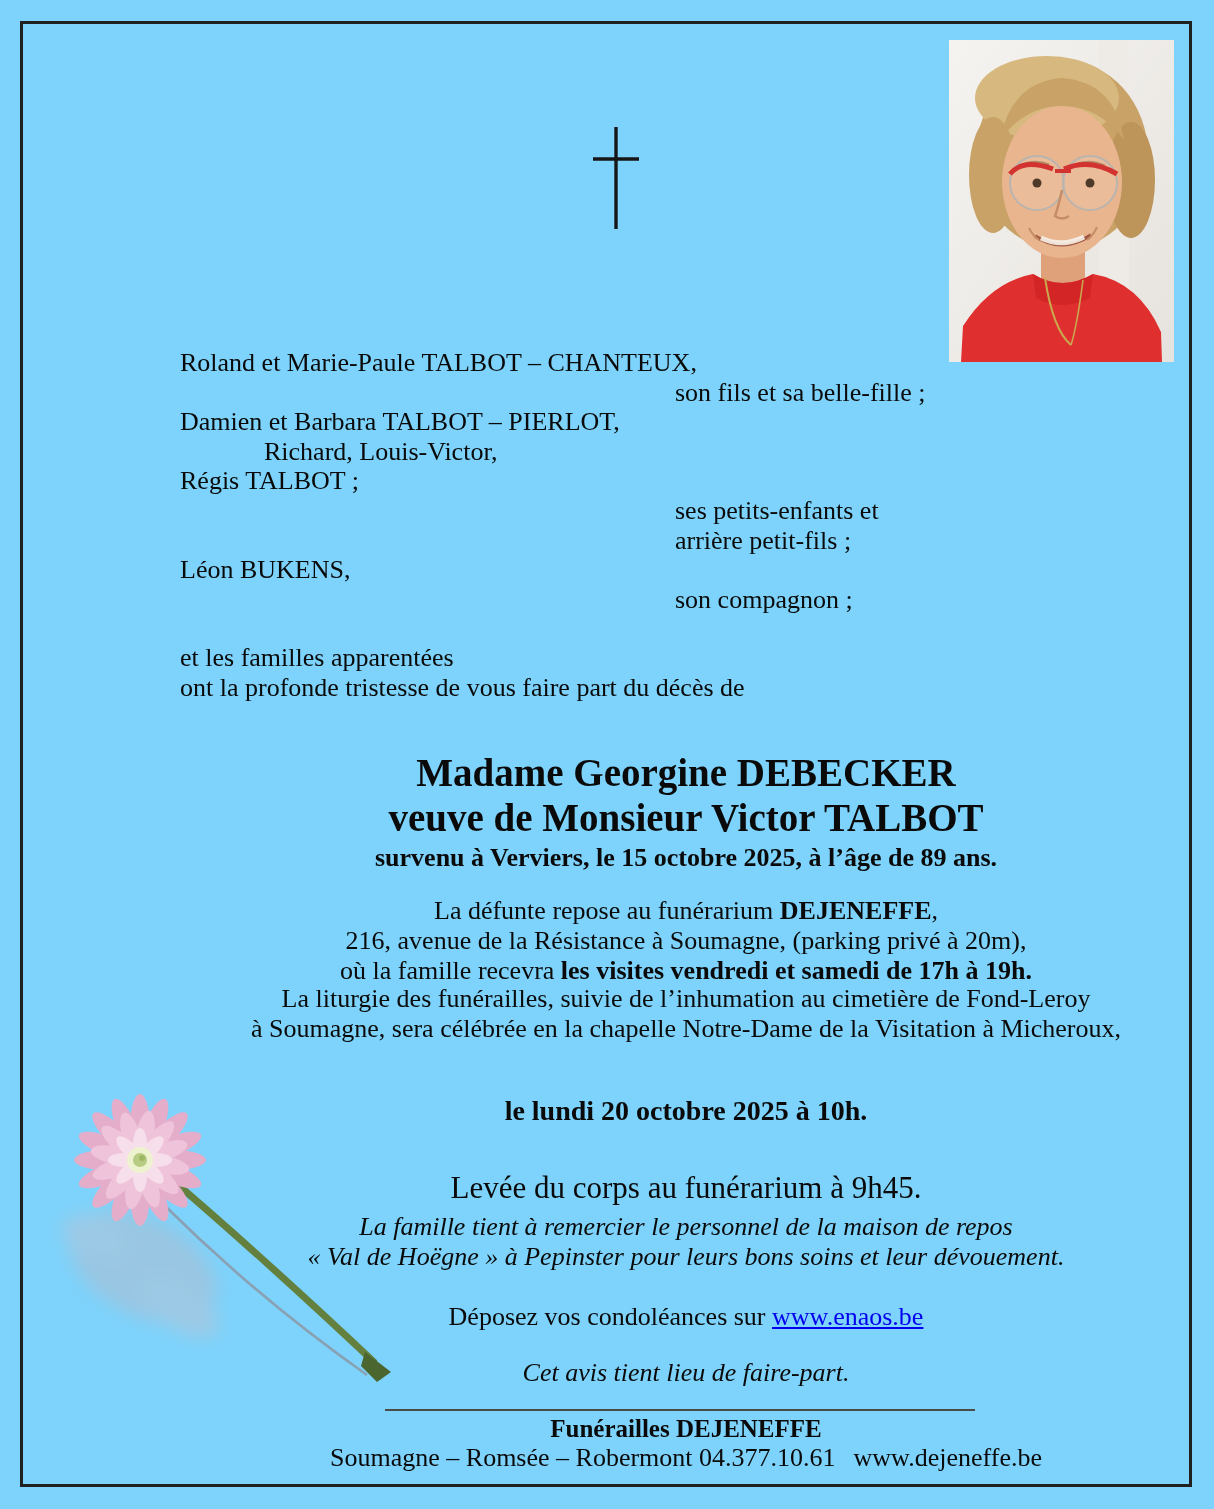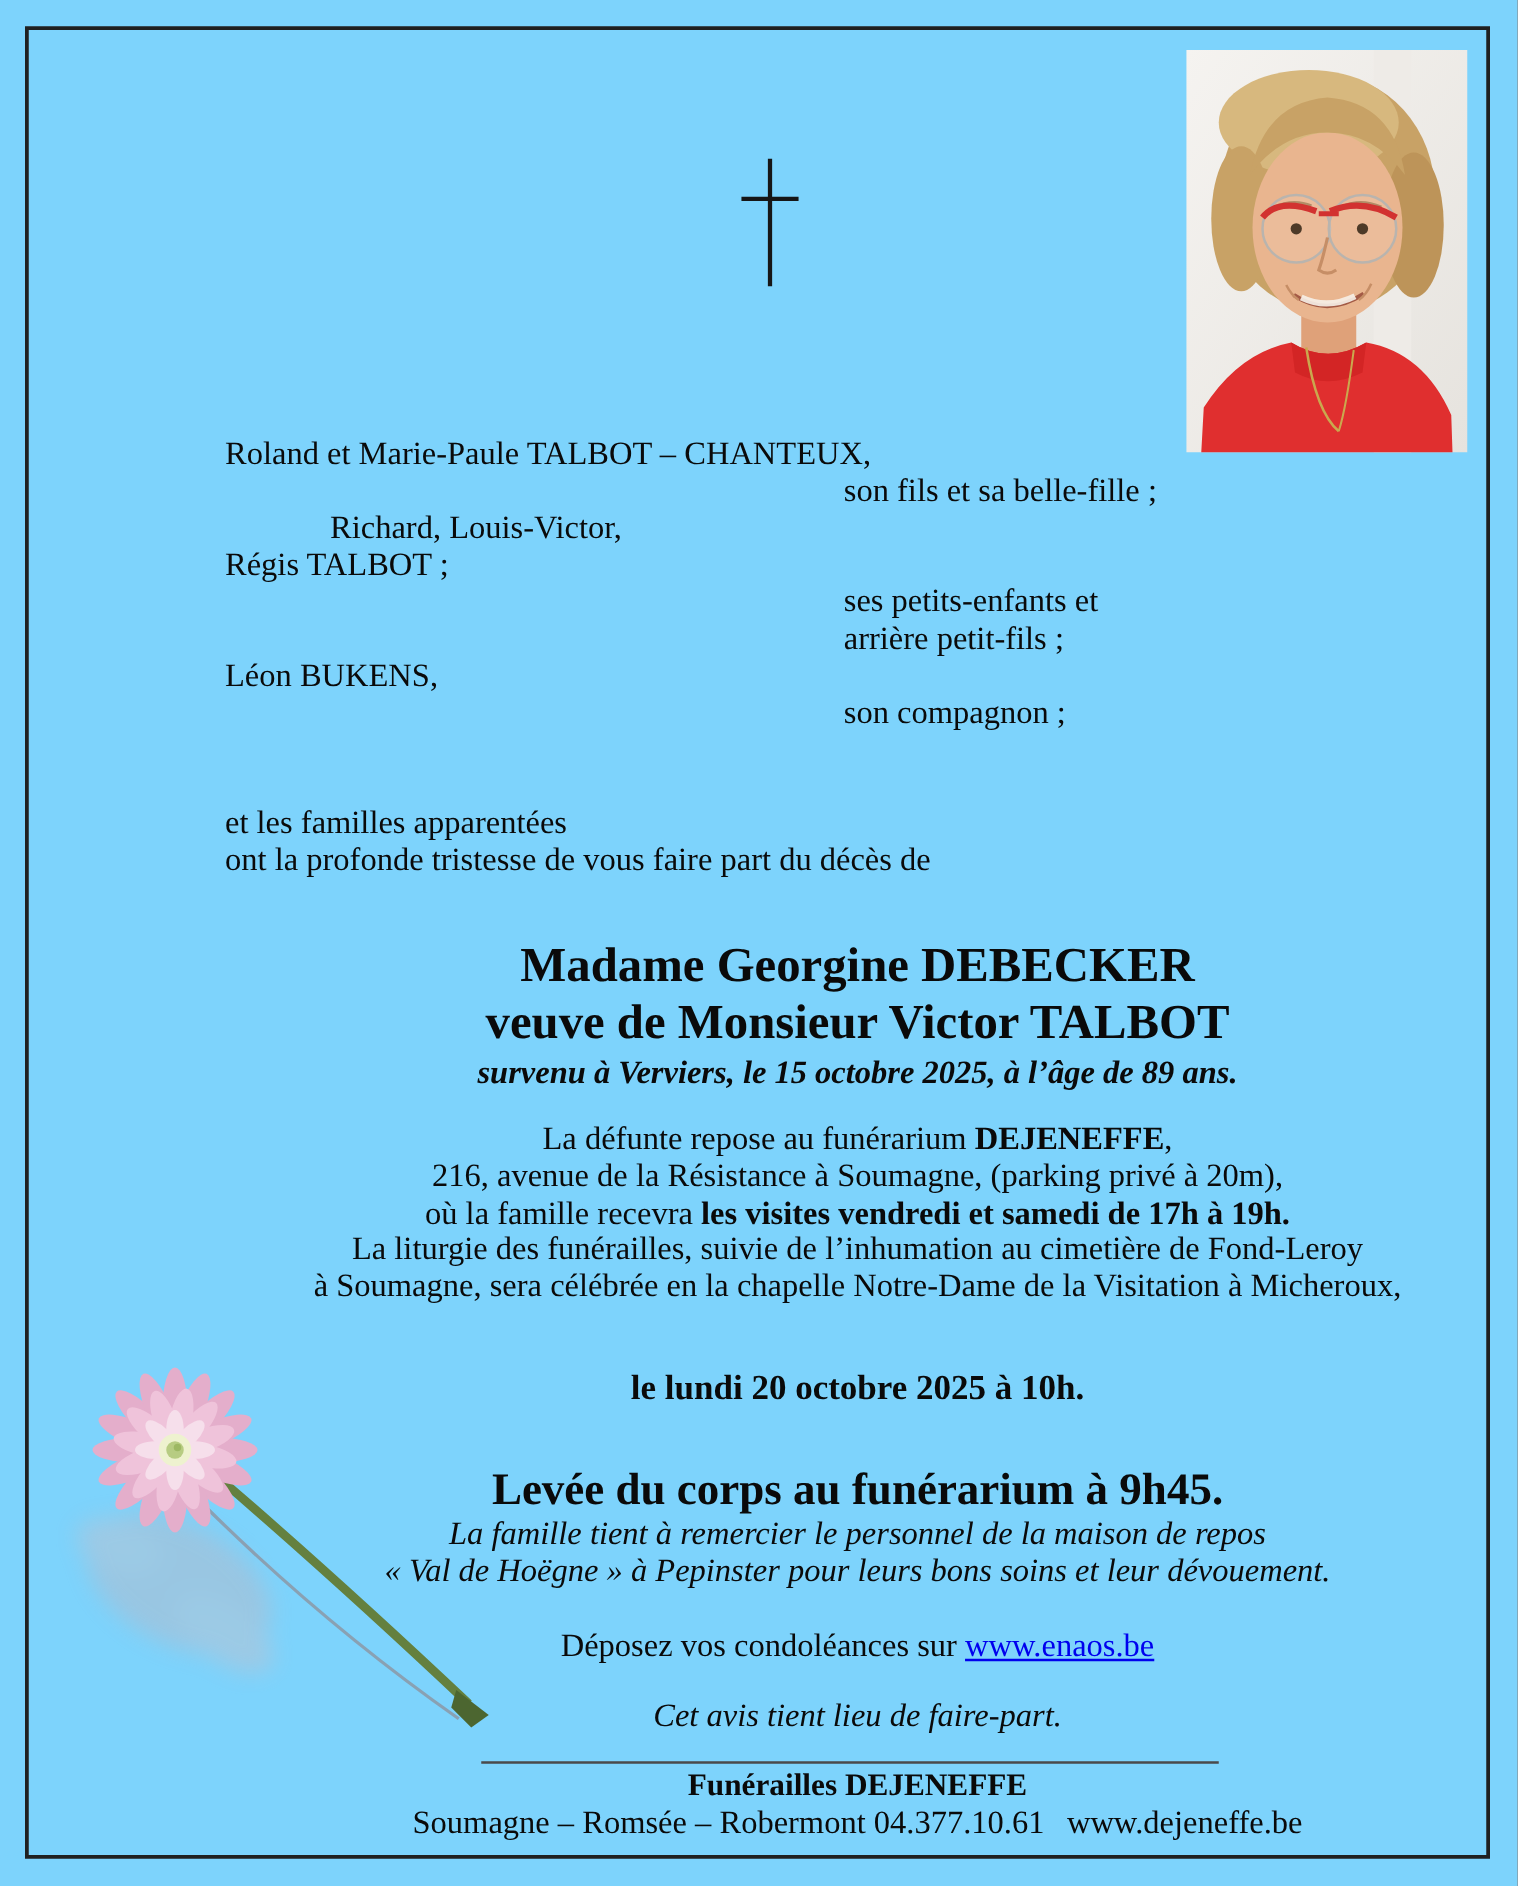--- a/index.html
+++ b/index.html
@@ -24,28 +24,28 @@
 
   .block { position:absolute; left:180px; width:1012px; }
   .line { white-space:nowrap; height:29.6px; font-size:26px; line-height:29.6px; }
   .ind-right { padding-left:495px; }
   .ind-small { padding-left:84px; }
   .names { top:348px; }
   .families { top:643px; }
 
   .titleblock { top:750px; text-align:center; }
   .titleblock .t { font-size:39px; font-weight:bold; line-height:45px; white-space:nowrap; }
-  .deathinfo { top:843px; text-align:center; font-size:26px; font-weight:bold; white-space:nowrap;font-style:italic; }
+  .deathinfo { top:843px; text-align:center; font-size:26px; font-weight:bold; white-space:nowrap; }
 
   .repose { top:896px; text-align:center; }
   .repose .line, .liturgy .line, .thanks .line { font-size:26px; height:30px; line-height:30px; }
   .liturgy { top:984px; text-align:center; }
 
   .dateline { top:1095px; text-align:center; font-size:28px; font-weight:bold; white-space:nowrap; }
-  .levee { top:1170px; text-align:center; font-size:36px; font-weight:bold; white-space:nowrap; }
+  .levee { top:1170px; text-align:center; font-size:31px; font-weight:normal; white-space:nowrap; }
 
   .thanks { top:1212px; text-align:center; font-style:italic; }
 
   .condolences { top:1302px; text-align:center; font-size:26px; white-space:nowrap; }
   .condolences a { color:#0000ee; text-decoration:underline; cursor:pointer; }
 
   .notice { top:1358px; text-align:center; font-size:26px; font-style:italic; white-space:nowrap; }
 
   .footrule { position:absolute; left:385px; top:1409px; width:590px; height:2px; background:#4a4a4a; }
   .footname { top:1415px; text-align:center; font-size:25px; font-weight:bold; white-space:nowrap; }
@@ -110,20 +110,21 @@
     <path d="M12,322 L14,286 Q42,242 84,234 Q113,252 144,234 Q190,242 212,292 L213,322 Z" fill="#e02f2f"></path>
     <path d="M84,234 Q113,252 144,234 L141,258 Q113,272 87,258 Z" fill="#d32525"></path>
 
     <path d="M96,238 Q104,290 122,305" stroke="#caa84e" stroke-width="2" fill="none"></path>
     <path d="M134,240 Q128,286 122,305" stroke="#caa84e" stroke-width="1.6" fill="none"></path>
   </svg>
 
   <div class="block names">
     <div class="line">Roland et Marie-Paule TALBOT – CHANTEUX,</div>
     <div class="line ind-right">son fils et sa belle-fille ;</div>
+    <div class="line">Damien et Barbara TALBOT – PIERLOT,</div>
     <div class="line ind-small">Richard, Louis-Victor,</div>
     <div class="line">Régis TALBOT ;</div>
     <div class="line ind-right">ses petits-enfants et</div>
     <div class="line ind-right">arrière petit-fils ;</div>
     <div class="line">Léon BUKENS,</div>
     <div class="line ind-right">son compagnon ;</div>
   </div>
 
   <div class="block families">
     <div class="line">et les familles apparentées</div>

